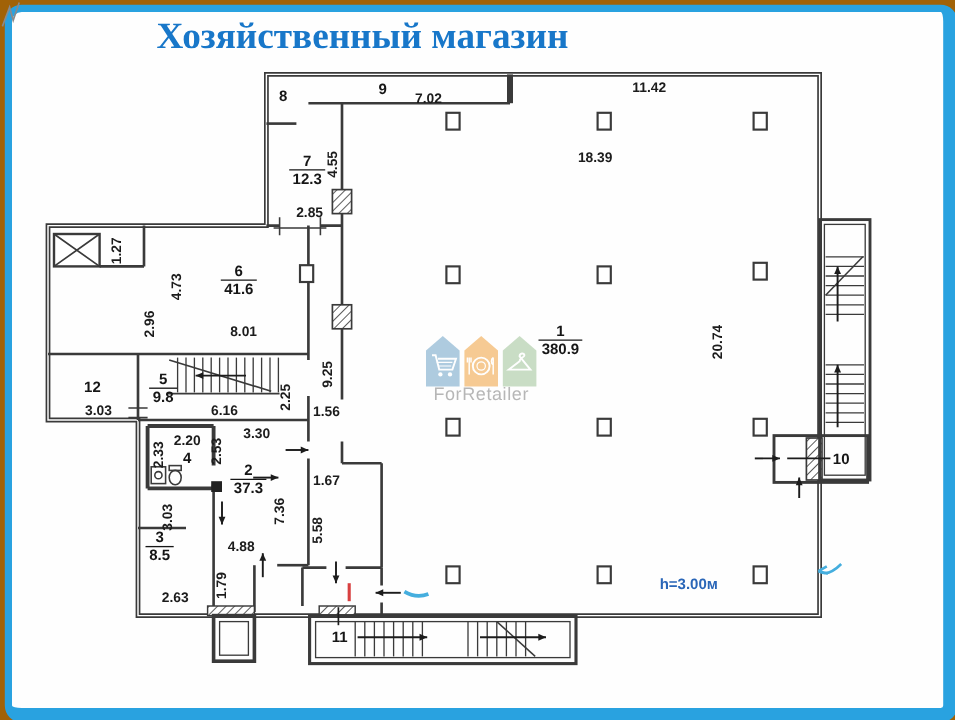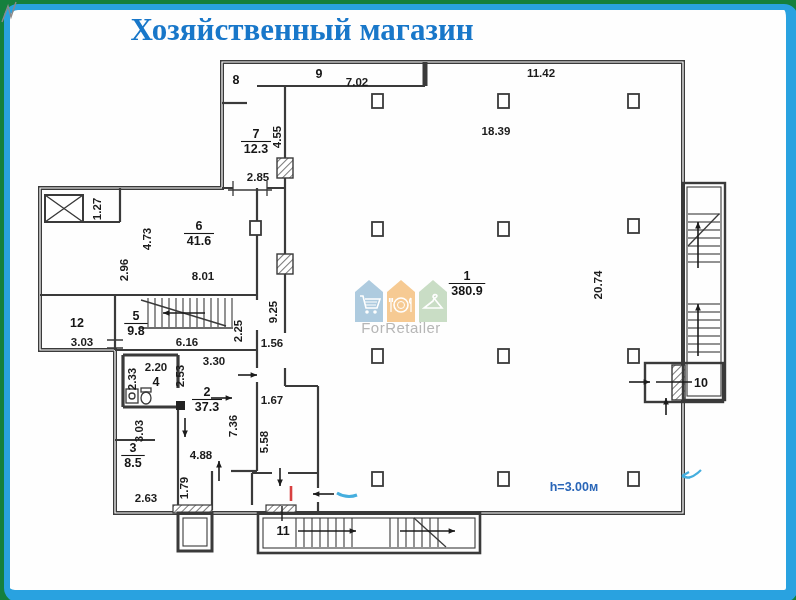--- a/index.html
+++ b/index.html
@@ -1,16 +1,16 @@
 <!DOCTYPE html>
 <html><head>
 <meta charset="utf-8">
 <style>
   html,body{margin:0;padding:0;background:#ffffff;}
-  #stage{position:relative;width:796px;height:600px;background:#15803d;overflow:hidden;
+  #stage{position:relative;width:796px;height:600px;background:#a16207;overflow:hidden;
          font-family:"Liberation Sans",sans-serif;}
   #frame{position:absolute;left:4px;top:4px;width:776px;height:580px;
          border-style:solid;border-width:6px 12px 12px 6px;border-radius:14px;
          box-sizing:content-box;background:#fefefe;}
   #plan-svg{position:absolute;left:0;top:0;}
   .title-text{font-family:"Liberation Serif",serif;font-weight:bold;font-size:31px;}
   .room-num,.room-area{font-family:"Liberation Sans",sans-serif;font-size:12.5px;font-weight:bold;fill:#161616;}
   .dim-label{font-family:"Liberation Sans",sans-serif;font-size:11.5px;font-weight:bold;fill:#1c1c1c;}
   .hnote{font-family:"Liberation Sans",sans-serif;font-size:12.5px;font-weight:bold;}
   .brand-text{font-family:"Liberation Sans",sans-serif;font-size:15px;letter-spacing:.5px;}

